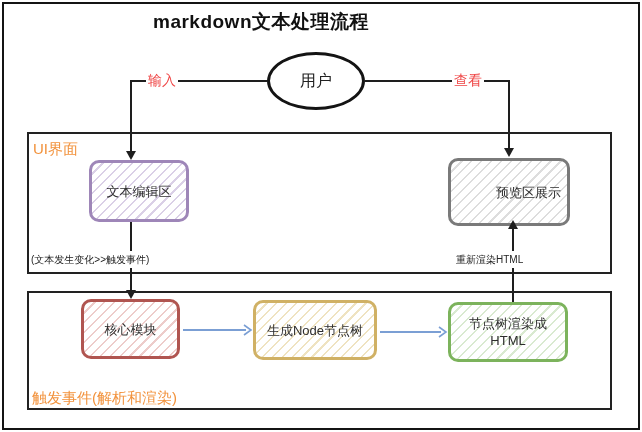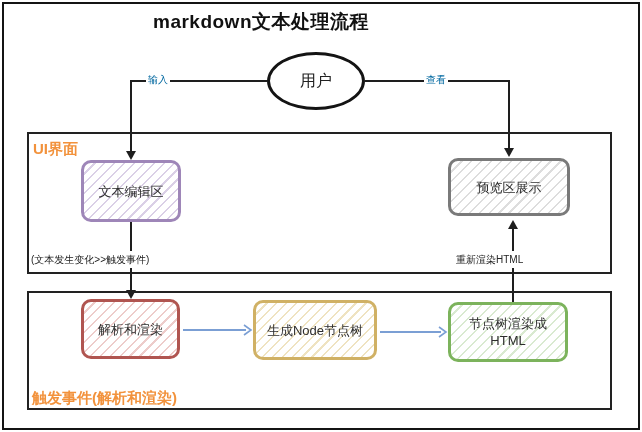--- a/index.html
+++ b/index.html
@@ -4,25 +4,25 @@
 <style>
   html,body{margin:0;padding:0;background:#fff;}
   body{font-family:"Liberation Sans","DejaVu Sans",sans-serif;}
   #canvas{position:relative;width:642px;height:432px;background:#fff;overflow:hidden;}
   .outer-frame{position:absolute;left:2px;top:2px;width:634px;height:424px;border:2px solid #141414;}
   .title{position:absolute;left:0;top:9px;width:522px;text-align:center;font-size:19px;font-weight:bold;color:#111;letter-spacing:0.5px;}
   .ellipse{position:absolute;left:267px;top:52px;width:98px;height:58px;border:3px solid #141414;border-radius:50%;background:#fff;display:flex;align-items:center;justify-content:center;font-size:16px;color:#222;box-sizing:border-box;}
   .line{position:absolute;background:#1e1e1e;}
   .h{height:2px;}
   .v{width:2px;}
-  .edge-label{position:absolute;background:#fff;padding:0 2px;font-size:10px;color:#0369a1;line-height:16px;}
+  .edge-label{position:absolute;background:#fff;padding:0 2px;font-size:14px;color:#ef4444;line-height:16px;}
   .group-box{position:absolute;border:2px solid #222;background:transparent;box-sizing:border-box;}
-  .group-label{position:absolute;font-size:15px;font-weight:bold;color:#f2923c;line-height:17px;}
+  .group-label{position:absolute;font-size:15px;font-weight:normal;color:#f2923c;line-height:17px;}
   .node{position:absolute;border-radius:10px;box-sizing:border-box;display:flex;align-items:center;justify-content:center;text-align:center;font-size:13px;color:#2d2d2d;line-height:17px;padding:2px 6px;background-color:#fff;}
-  .node-editor{border:3px solid #9e86b8;background-image:repeating-linear-gradient(135deg,rgba(150,120,185,0.35) 0,rgba(150,120,185,0.35) 1.5px,transparent 1.5px,transparent 7px);}
+  .node-editor{border:3px solid #9e86b8;background-image:repeating-linear-gradient(135deg,rgba(150,120,185,0.35) 0,rgba(150,120,185,0.35) 1.5px,transparent 1.5px,transparent 7px);margin-left:8px;}
   .node-preview{border:3px solid #7a7a7a;background-image:repeating-linear-gradient(135deg,rgba(120,120,120,0.25) 0,rgba(120,120,120,0.25) 1.5px,transparent 1.5px,transparent 7px);}
   .node-parse{border:3px solid #b05550;background-image:repeating-linear-gradient(135deg,rgba(205,110,105,0.35) 0,rgba(205,110,105,0.35) 1.5px,transparent 1.5px,transparent 7px);}
   .node-tree{border:3px solid #d0b165;background-image:repeating-linear-gradient(135deg,rgba(215,185,100,0.40) 0,rgba(215,185,100,0.40) 1.5px,transparent 1.5px,transparent 7px);}
   .node-render{border:3px solid #7cb35c;background-image:repeating-linear-gradient(135deg,rgba(130,185,100,0.30) 0,rgba(130,185,100,0.30) 1.5px,transparent 1.5px,transparent 7px);justify-content:flex-end;}
   .arrow-down{position:absolute;width:0;height:0;border-left:5px solid transparent;border-right:5px solid transparent;border-top:9px solid #1e1e1e;}
   .arrow-up{position:absolute;width:0;height:0;border-left:5px solid transparent;border-right:5px solid transparent;border-bottom:9px solid #1e1e1e;}
   .flow-line{position:absolute;height:2px;background:#7b9fd4;}
   .flow-head{position:absolute;}
   .note{position:absolute;background:#fff;font-size:10px;color:#222;line-height:17px;padding:0 1px;}
 </style>
@@ -40,48 +40,48 @@
   </div>
 
   <div class="line h" style="left:131px;top:80px;width:136px;"></div>
   <div class="line v" style="left:130px;top:80px;height:73px;"></div>
   <div class="arrow-down" style="left:126px;top:151px;"></div>
   <div class="edge-label" style="left:146px;top:72px;">输入</div>
 
   <div class="line h" style="left:365px;top:80px;width:145px;"></div>
   <div class="line v" style="left:508px;top:80px;height:70px;"></div>
   <div class="arrow-down" style="left:504px;top:148px;"></div>
-  <div class="edge-label" style="left:424px;top:72px;">查看</div>
+  <div class="edge-label" style="left:452px;top:72px;">查看</div>
 
   <div class="group-box" style="left:27px;top:132px;width:585px;height:142px;">
     <div class="group-label" style="left:4px;top:6px;position:absolute;">UI界面</div>
   </div>
 
   <div class="node node-editor" style="left:81px;top:160px;width:100px;height:62px;">
     <span>文本编辑区</span>
   </div>
 
-  <div class="node node-preview" style="left:448px;top:158px;width:122px;height:58px;">
+  <div class="node node-preview" style="left:448px;top:158px;width:122px;height:68px;justify-content:flex-end;">
     <span>预览区展示</span>
   </div>
 
   <div class="line v" style="left:130px;top:222px;height:71px;"></div>
   <div class="arrow-down" style="left:126px;top:290px;"></div>
   <div class="note" style="left:30px;top:251px;">(文本发生变化&gt;&gt;触发事件)</div>
 
   <div class="line v" style="left:512px;top:226px;height:76px;"></div>
   <div class="arrow-up" style="left:508px;top:220px;"></div>
   <div class="note" style="left:455px;top:251px;">重新渲染HTML</div>
 
   <div class="group-box" style="left:27px;top:291px;width:585px;height:119px;">
     <div class="group-label" style="left:3px;bottom:2px;position:absolute;">触发事件(解析和渲染)</div>
   </div>
 
   <div class="node node-parse" style="left:81px;top:299px;width:99px;height:60px;">
-    <span>解析和渲染</span>
+    <span>核心模块</span>
   </div>
 
   <div class="node node-tree" style="left:253px;top:300px;width:124px;height:60px;">
     <span>生成Node节点树</span>
   </div>
 
   <div class="node node-render" style="left:448px;top:302px;width:120px;height:60px;">
     <span>节点树渲染成HTML</span>
   </div>
 

